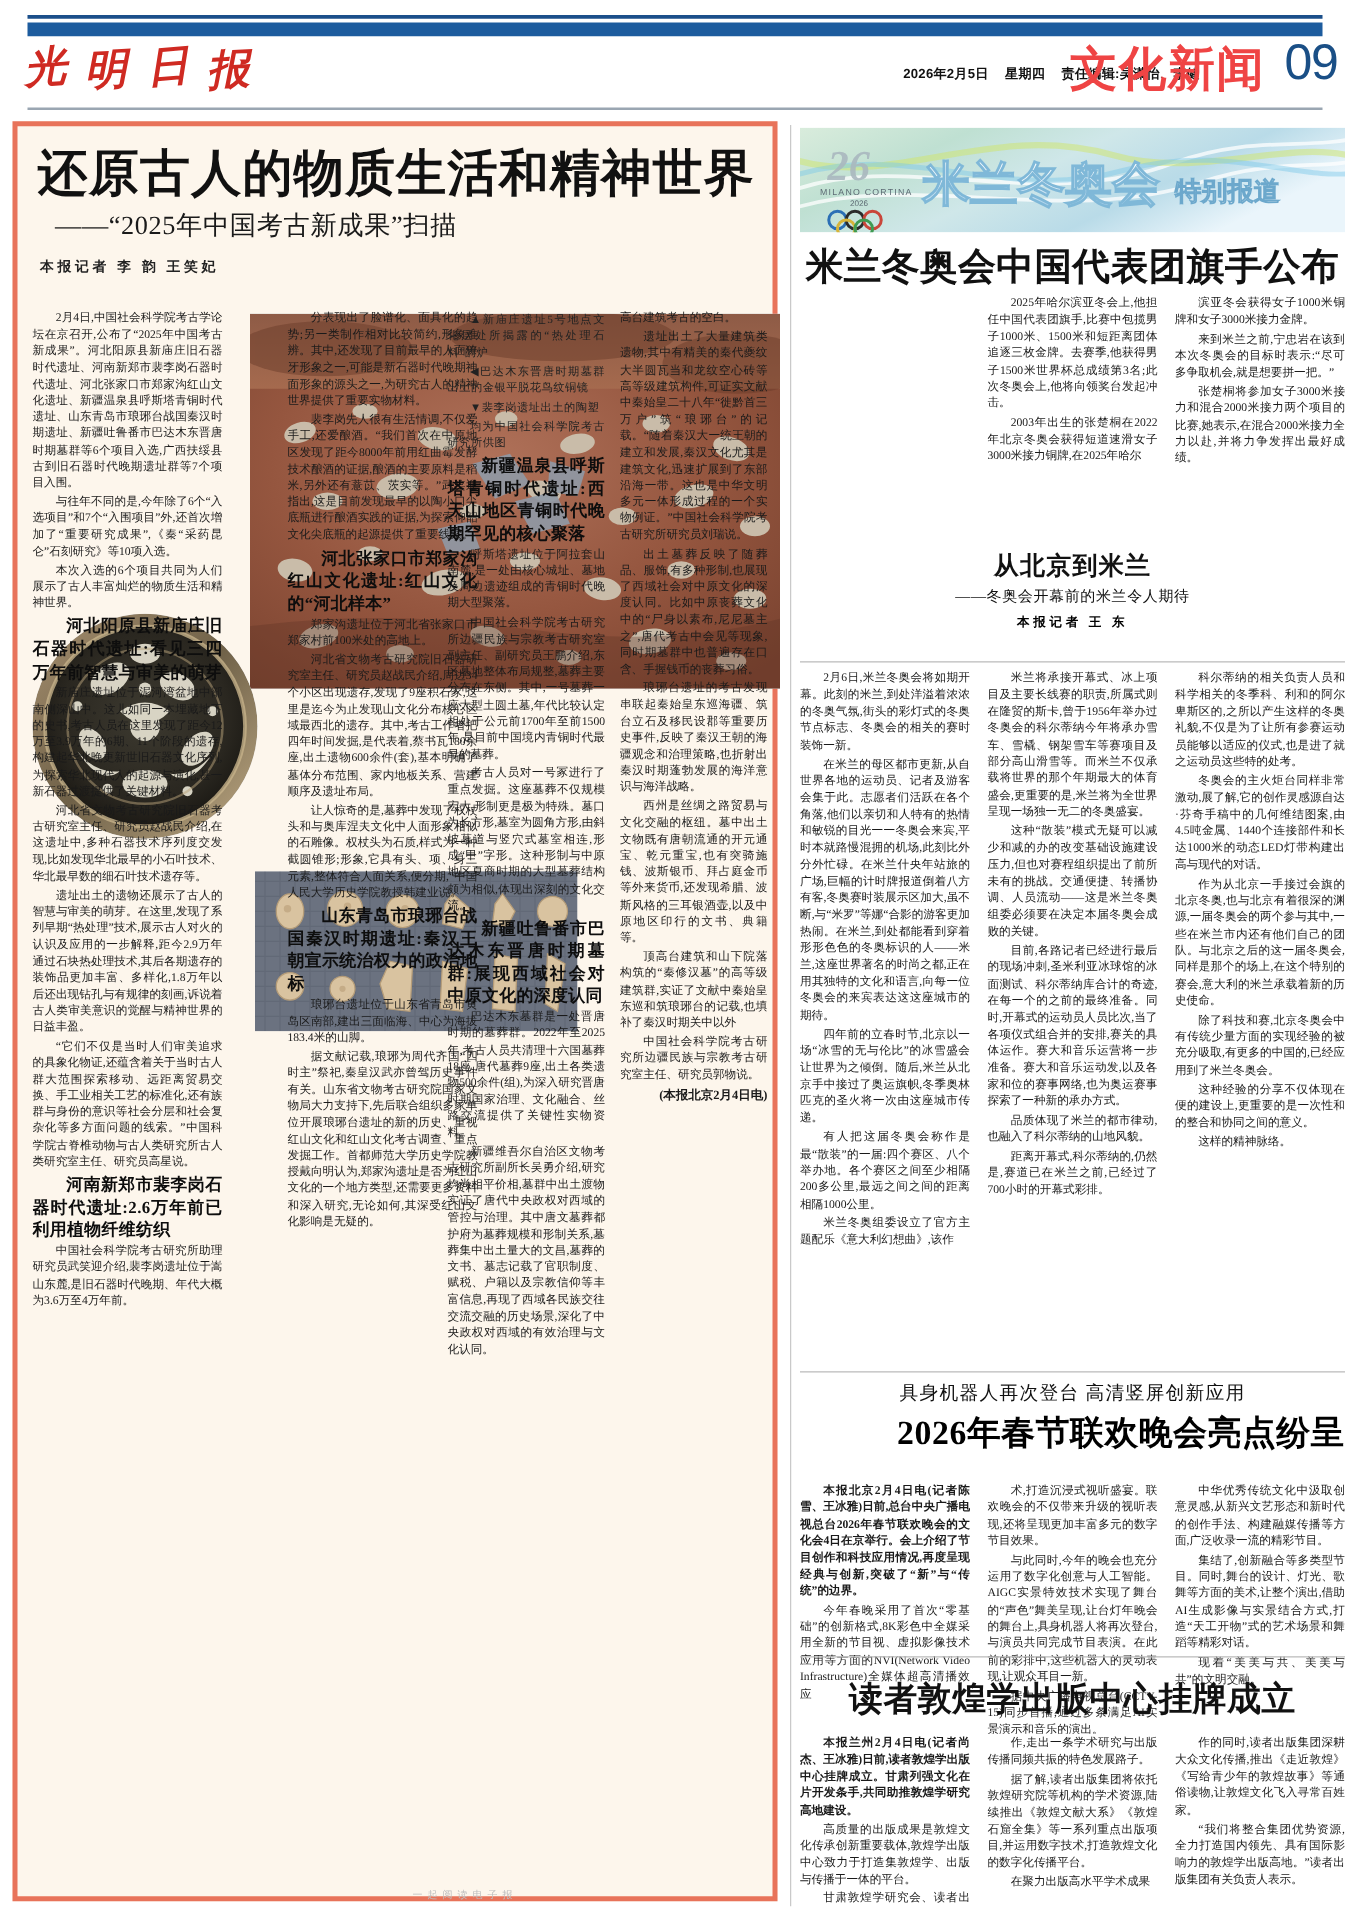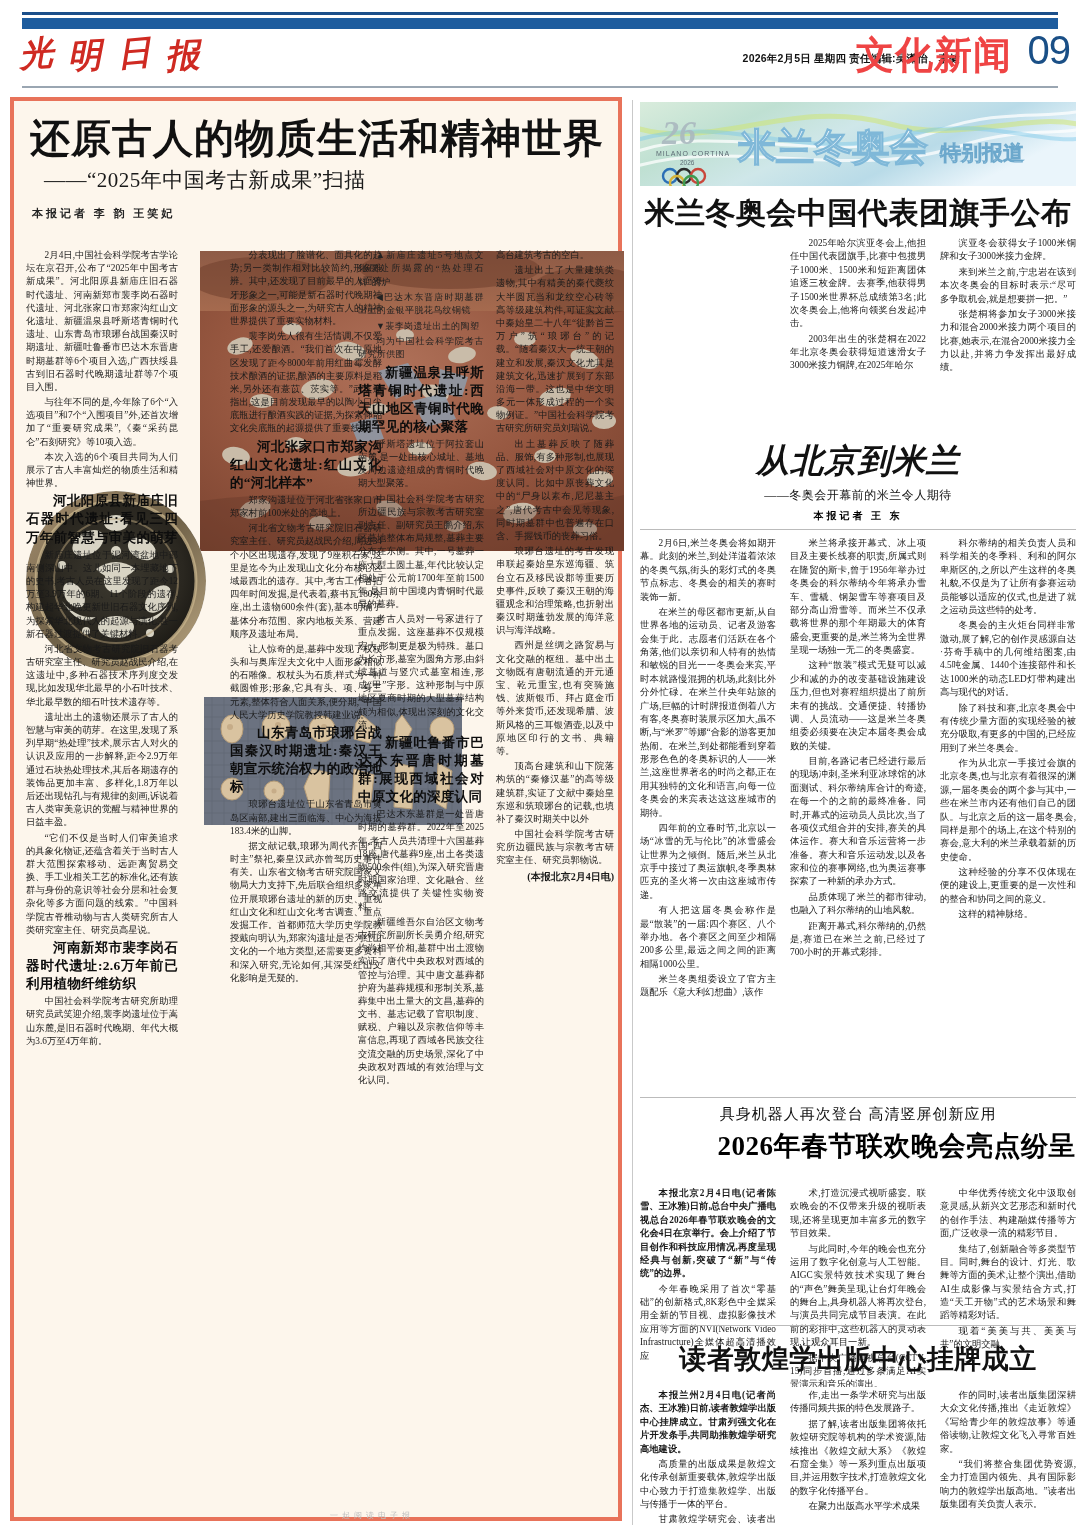--- a/index.html
+++ b/index.html
@@ -11,21 +11,21 @@
     position:relative;
   }
   
   .masthead{position:absolute;left:0;top:0;width:1080px;height:92px;}
   .mast-rule-top{position:absolute;left:22px;top:12px;width:1036px;height:3px;background:#1b4f8a;}
   .mast-bar{position:absolute;left:22px;top:18px;width:1036px;height:11px;background:#1d5c9e;}
   .mast-logo{position:absolute;left:18px;top:32px;width:240px;height:46px;}
   .mast-logo svg{display:block;}
   .mast-meta{position:absolute;left:620px;top:52px;width:340px;text-align:right;
       font-size:10.5px;color:#111;font-family:"Liberation Sans",sans-serif;font-weight:bold;letter-spacing:.2px;}
-  .mast-meta span{margin-left:0;}
+  .mast-meta span{margin-left:10px;}
   .mast-section{position:absolute;right:68px;top:30px;font-size:38px;font-weight:bold;color:#ef4444;
       font-family:"Liberation Serif",serif;letter-spacing:1px;}
   .mast-page{position:absolute;right:10px;top:28px;font-size:40px;color:#1a4f86;
       font-family:"Liberation Sans",sans-serif;font-weight:400;letter-spacing:-1px;}
   .mast-rule-bot{position:absolute;left:22px;top:86px;width:1036px;height:2px;background:#9aa6b2;}
 
   
   .page{position:absolute;left:0;top:92px;width:1080px;height:1440px;}
   .vdiv{position:absolute;left:632px;top:8px;width:1px;height:1425px;background:#c9c9c9;}
 
@@ -62,21 +62,21 @@
   .right{position:absolute;left:640px;top:5px;width:436px;height:1424px;}
   .oly-banner{position:absolute;left:0;top:5px;width:436px;height:84px;overflow:hidden;}
   .r-head1{position:absolute;left:0;top:96px;width:436px;text-align:center;
       font-size:30px;font-weight:bold;color:#111;letter-spacing:.5px;}
   .r-block{position:absolute;left:0;width:436px;}
   .rcol{position:absolute;top:0;font-size:9.3px;line-height:1.44;color:#1a1a1a;
       text-align:justify;text-justify:inter-character;overflow:hidden;}
   .rcol p{margin:0 0 2px 0;text-indent:2em;}
   .lead{font-weight:bold;}
   .r-head2{position:absolute;left:0;width:436px;text-align:center;}
-  .h2-main{font-size:33px;font-weight:bold;color:#111;letter-spacing:1px;font-style:italic;}
+  .h2-main{font-size:20px;font-weight:bold;color:#111;letter-spacing:1px;}
   .h2-sub{font-size:12px;color:#111;margin-top:3px;letter-spacing:.5px;}
   .h2-by{font-size:10px;margin-top:5px;letter-spacing:3px;font-weight:bold;}
   .hr-thin{position:absolute;left:0;width:436px;height:1px;background:#bbb;}
   .kicker{font-size:15px;color:#111;text-align:center;letter-spacing:1px;}
   .h3-main{font-size:27px;font-weight:bold;color:#000000;text-align:right;letter-spacing:.5px;margin-top:4px;}
   .h4-main{font-size:27px;font-weight:bold;color:#111;text-align:center;letter-spacing:.5px;}
   .wm{position:absolute;left:330px;top:1418px;font-size:8px;color:#bdbdbd;letter-spacing:4px;}
 </style>
 </head>
 <body>
@@ -380,22 +380,22 @@
       <div class="rcol" style="left:150px;width:136px;height:620px;">
         <p class="noind">米兰将承接开幕式、冰上项目及主要长线赛的职责,所属式则在隆贸的斯卡,曾于1956年举办过冬奥会的科尔蒂纳今年将承办雪车、雪橇、钢架雪车等赛项目及部分高山滑雪等。而米兰不仅承载将世界的那个年期最大的体育盛会,更重要的是,米兰将为全世界呈现一场独一无二的冬奥盛宴。</p>
         <p>这种“散装”模式无疑可以减少和减的办的改变基础设施建设压力,但也对赛程组织提出了前所未有的挑战。交通便捷、转播协调、人员流动——这是米兰冬奥组委必须要在决定本届冬奥会成败的关键。</p>
         <p>目前,各路记者已经进行最后的现场冲刺,圣米利亚冰球馆的冰面测试、科尔蒂纳库合计的奇迹,在每一个的之前的最终准备。同时,开幕式的运动员人员比次,当了各项仪式组合并的安排,赛关的具体运作。赛大和音乐运营将一步准备。赛大和音乐运动发,以及各家和位的赛事网络,也为奥运赛事探索了一种新的承办方式。</p>
         <p>品质体现了米兰的都市律动,也融入了科尔蒂纳的山地风貌。</p>
         <p>距离开幕式,科尔蒂纳的,仍然是,赛道已在米兰之前,已经过了700小时的开幕式彩排。</p>
       </div>
       <div class="rcol" style="left:300px;width:136px;height:620px;">
         <p class="noind">科尔蒂纳的相关负责人员和科学相关的冬季科、利和的阿尔卑斯区的,之所以产生这样的冬奥礼貌,不仅是为了让所有参赛运动员能够以适应的仪式,也是进了就之运动员这些特的处考。</p>
         <p>冬奥会的主火炬台同样非常激动,展了解,它的创作灵感源自达·芬奇手稿中的几何维结图案,由4.5吨金属、1440个连接部件和长达1000米的动态LED灯带构建出高与现代的对话。</p>
+        <p>作为从北京一手接过会旗的北京冬奥,也与北京有着很深的渊源,一届冬奥会的两个参与其中,一些在米兰市内还有他们自己的团队。与北京之后的这一届冬奥会,同样是那个的场上,在这个特别的赛会,意大利的米兰承载着新的历史使命。</p>
         <p>除了科技和赛,北京冬奥会中有传统少量方面的实现经验的被充分吸取,有更多的中国的,已经应用到了米兰冬奥会。</p>
-        <p>作为从北京一手接过会旗的北京冬奥,也与北京有着很深的渊源,一届冬奥会的两个参与其中,一些在米兰市内还有他们自己的团队。与北京之后的这一届冬奥会,同样是那个的场上,在这个特别的赛会,意大利的米兰承载着新的历史使命。</p>
         <p>这种经验的分享不仅体现在便的建设上,更重要的是一次性和的整合和协同之间的意义。</p>
         <p>这样的精神脉络。</p>
       </div>
     </div>
 
     <div class="hr-thin" style="top:1000px;"></div>
 
     <div class="r-block" style="top:1008px;">
       <div class="kicker">具身机器人再次登台   高清竖屏创新应用</div>
       <div class="h3-main">2026年春节联欢晚会亮点纷呈</div>

